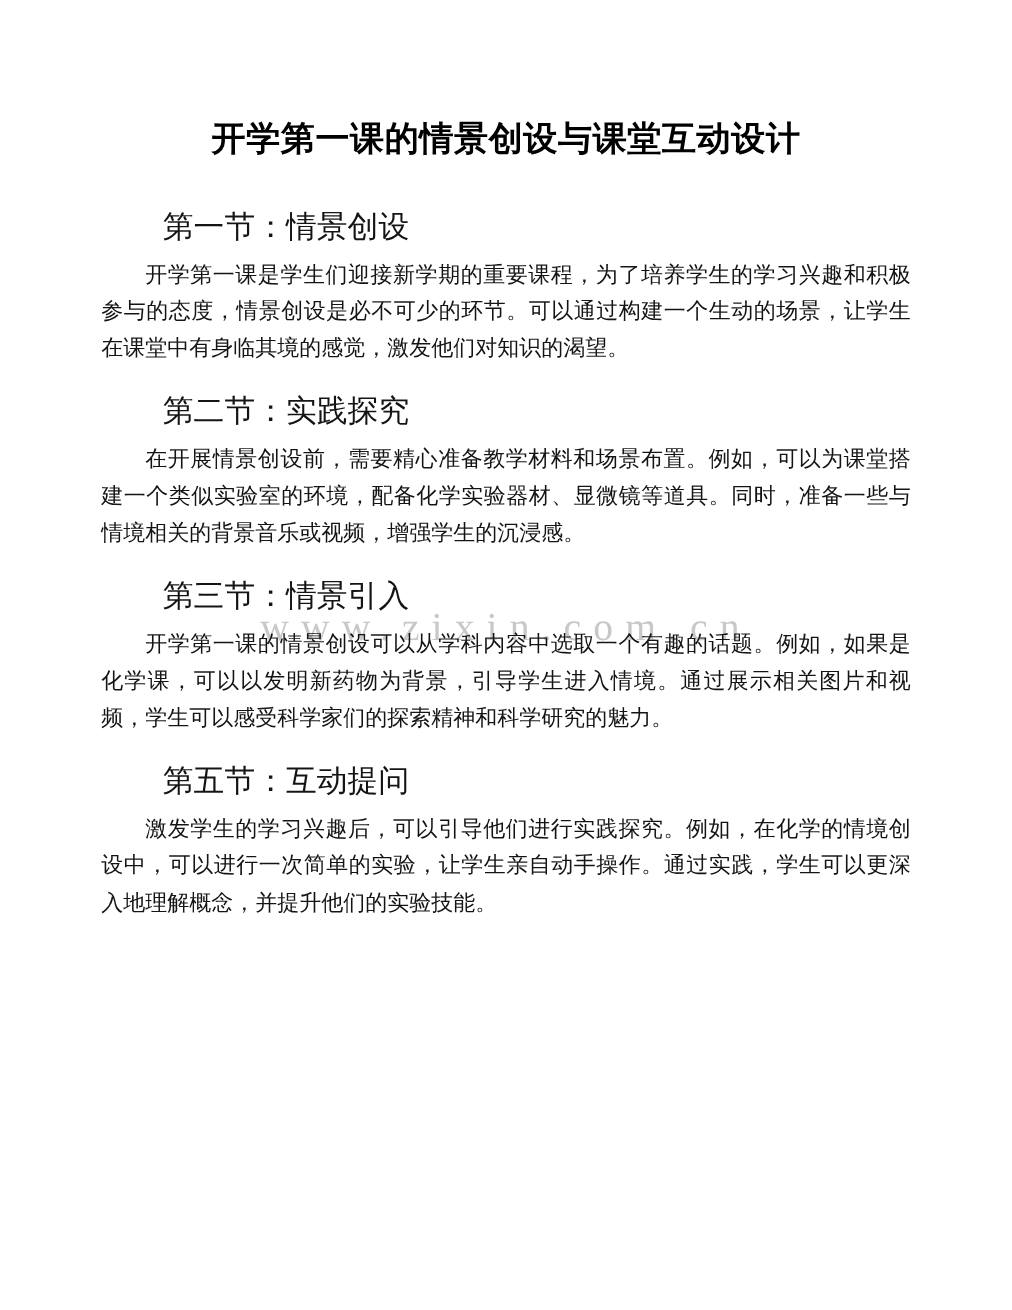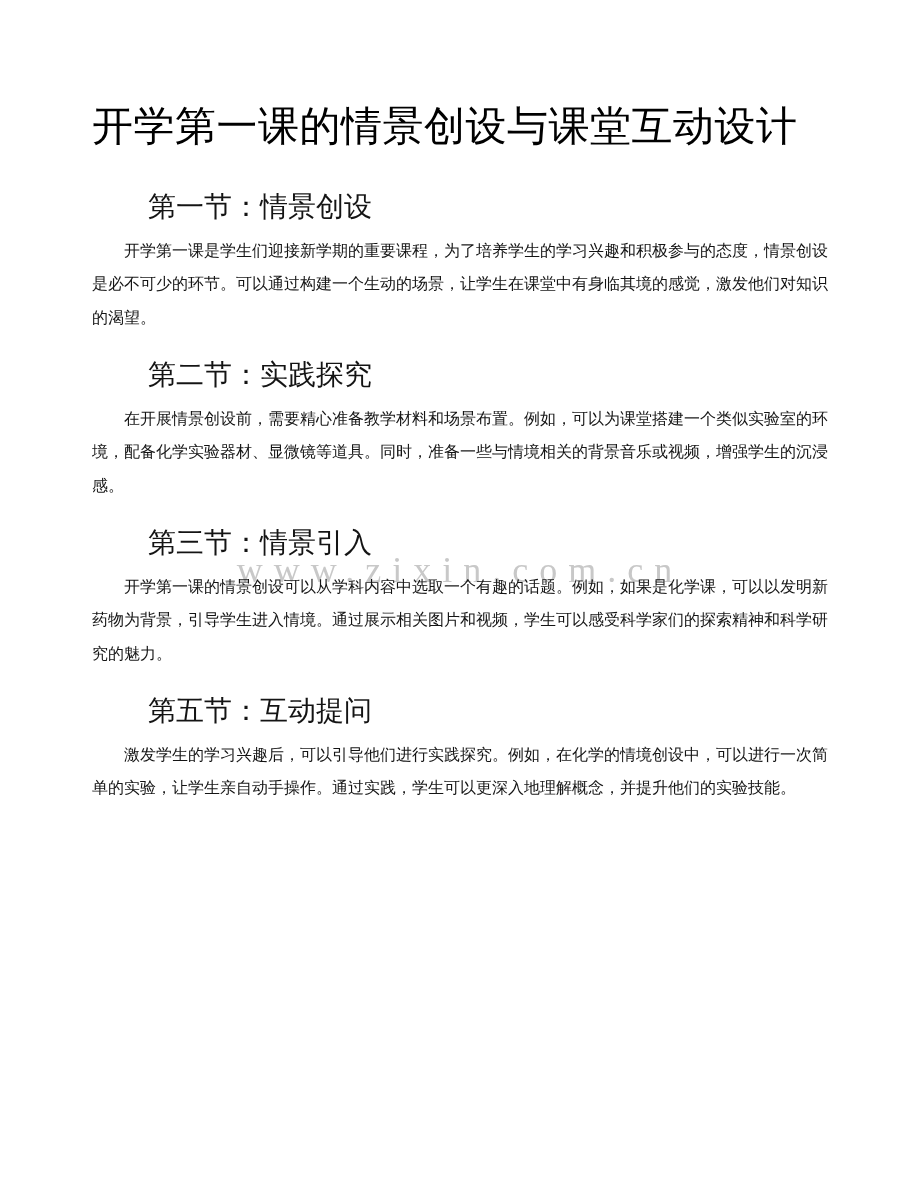--- a/index.html
+++ b/index.html
@@ -37,37 +37,37 @@
     user-select: none;
     pointer-events: none;
   }
   .content {
     position: relative;
     z-index: 1;
   }
   .doc-title {
     margin: 0 0 42px 0;
     font-family: "Liberation Sans", "DejaVu Sans", sans-serif;
-    font-weight: normal;
-    font-size: 41px;
+    font-weight: bold;
+    font-size: 31px;
     line-height: 44px;
-    text-align: left;
+    text-align: center;
     color: #000000;
     letter-spacing: 0.5px;
   }
   .section-heading {
     margin: 0 0 10px 0;
     font-size: 28px;
     line-height: 33.5px;
     text-indent: 2em;
     font-weight: normal;
   }
   .section-body {
     margin: 0 0 24px 0;
-    font-size: 16px;
+    font-size: 20px;
     line-height: 33.5px;
     text-indent: 2em;
     text-align: justify;
   }
 </style>
 </head>
 <body>
 
 <div class="page">
 

